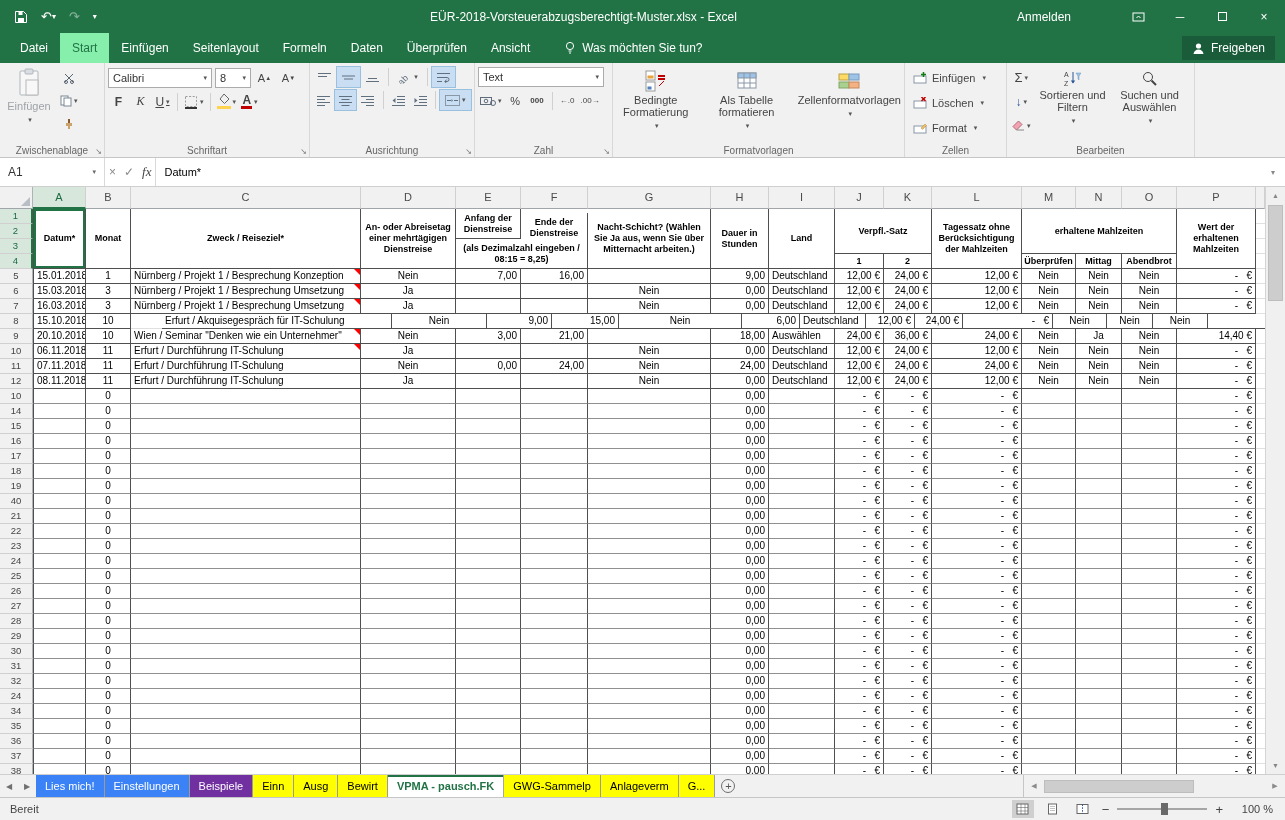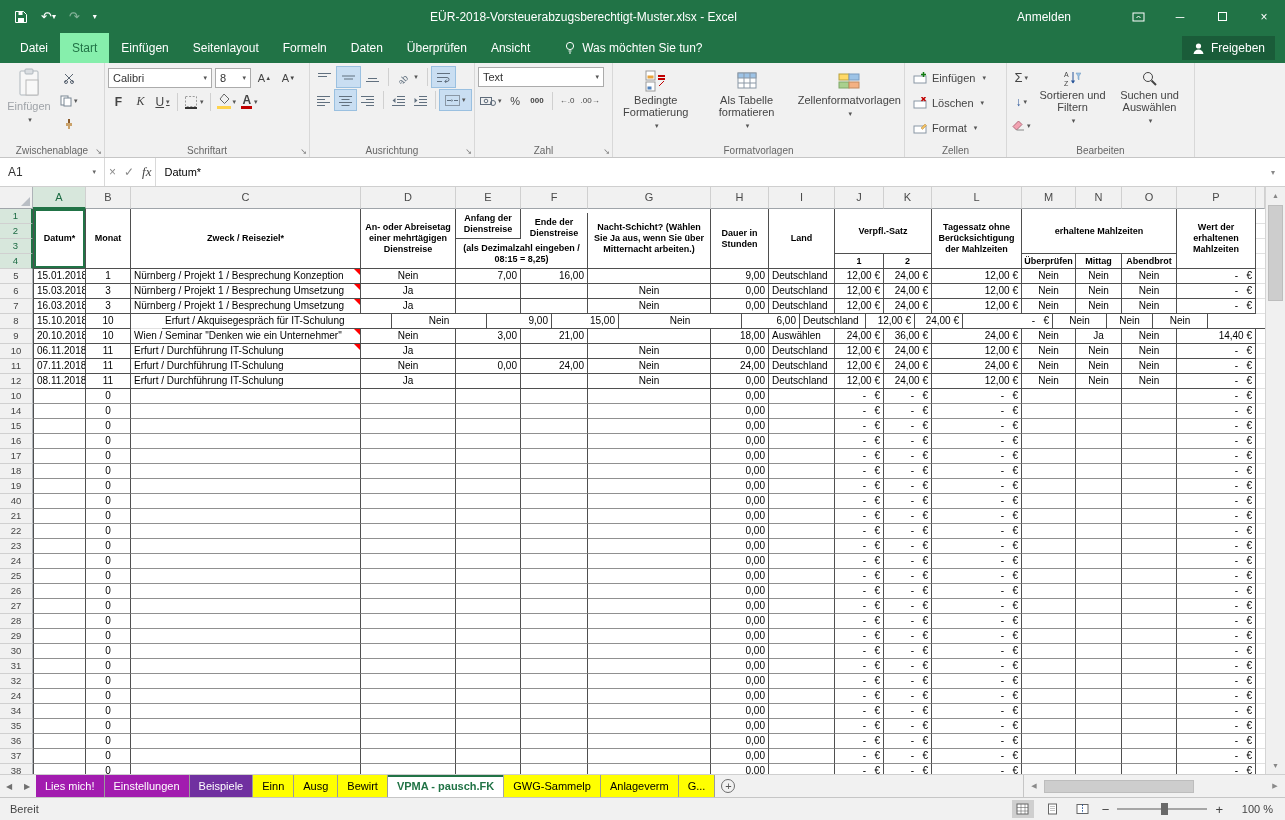--- a/index.html
+++ b/index.html
@@ -101,21 +101,21 @@
   .vscroll { width:20px; flex:none; background:#f0f0f0; border-left:1px solid #d4d4d4; display:flex; flex-direction:column; }
   .sc-btn { height:17px; display:flex; align-items:center; justify-content:center; font-size:7px; color:#868686; flex:none; }
   .sc-thumb { margin:1px 2px; height:96px; background:#cdcdcd; border:1px solid #bdbdbd; flex:none; }
   .sc-fill { flex:1; }
 
   
   .sheetbar { height:23px; background:#f1f1f1; border-top:1px solid #cfcfcf; display:flex; align-items:stretch; font-size:11px; flex:none; }
   .snav { width:18px; display:flex; align-items:center; justify-content:center; color:#707070; font-size:8px; }
   .stabs { display:flex; align-items:stretch; overflow:hidden; }
   .stab { padding:0 9px; display:flex; align-items:center; border-right:1px solid #9b9b9b; white-space:nowrap; }
-  .t-black  { background:#a21caf;    color:#fff; }
+  .t-black  { background:#3b82f6;    color:#fff; }
   .t-purple { background:#7030a0; color:#fff; }
   .t-yellow { background:#ffff00; color:#000; }
   .t-active { background:#fff; color:#217346; font-weight:bold; box-shadow:inset 0 2px 0 #217346; border-right:1px solid #a6a6a6; }
   .addsheet { width:26px; display:flex; align-items:center; justify-content:center; }
   .addcirc { width:14px; height:14px; border:1px solid #6e6e6e; border-radius:50%; color:#555;
     display:flex; align-items:center; justify-content:center; font-size:11px; line-height:1; }
   .hscroll { margin-left:auto; width:262px; display:flex; align-items:center; border-left:1px solid #c6c6c6; padding:0 2px; flex:none; }
   .hs-btn { width:16px; text-align:center; color:#8a8a8a; font-size:7px; flex:none; }
   .hs-track { flex:1; height:13px; position:relative; background:#f1f1f1; }
   .hs-thumb { position:absolute; left:2px; top:0; height:13px; width:150px; background:#cdcdcd; border:1px solid #bdbdbd; }

